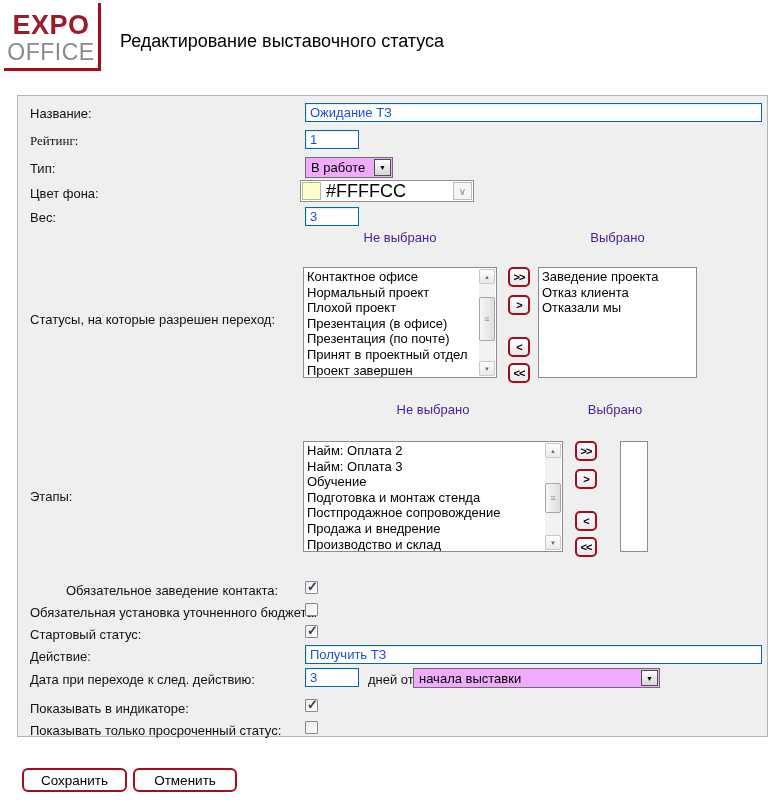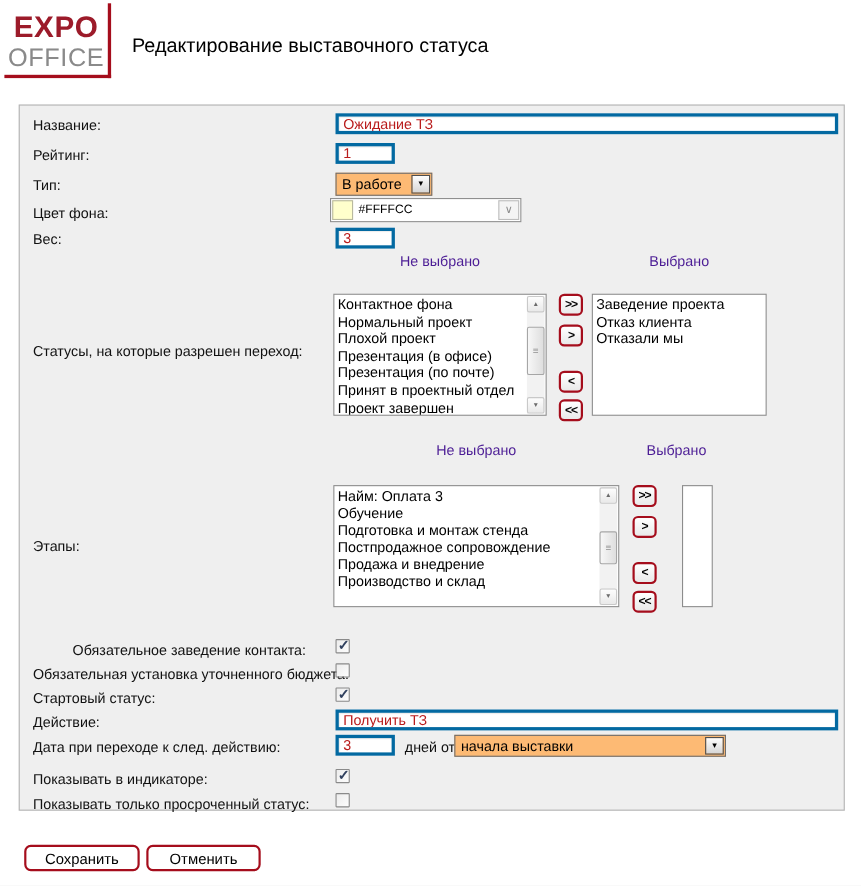--- a/index.html
+++ b/index.html
@@ -12,36 +12,36 @@
           text-align: center; padding-top: 8px; }
   .logo-top { font-size: 27px; font-weight: bold; color: #9c1b2a; letter-spacing: 0.5px; line-height: 28px; }
   .logo-bottom { font-size: 23px; color: #8a8a8a; line-height: 26px; letter-spacing: 0.5px; }
   .page-title { position: absolute; left: 120px; top: 31px; font-size: 18px; color: #000; }
 
   
   .form-box { position: absolute; left: 17px; top: 95px; width: 751px; height: 642px;
               background: #efefef; border: 1px solid #b3b3b3; }
 
   .lbl { position: absolute; font-size: 13px; color: #111; white-space: nowrap; }
-  .txt-input { position: absolute; height: 19px; border: 3px solid #0369a1; background: #fff;
-               font-family: "Liberation Sans", sans-serif; font-size: 13px; padding: 0 4px; color: #b91c1c;
+  .txt-input { position: absolute; height: 19px; border: 1px solid #0369a1; background: #fff;
+               font-family: "Liberation Sans", sans-serif; font-size: 13px; padding: 0 4px; color: #1d4ed8;
                box-shadow: inset 1px 1px 1px rgba(0,0,0,0.08); }
 
   
-  .win-select { position: absolute; background: #fdba74; border: 1px solid #6e6e6e; display: flex;
+  .win-select { position: absolute; background: #f0abfc; border: 1px solid #6e6e6e; display: flex;
                 align-items: center; justify-content: space-between; }
   .win-select .sel-txt { font-size: 13px; padding: 0 5px; white-space: nowrap; overflow: hidden; }
   .win-select .sel-btn { width: 17px; align-self: stretch; margin: 1px; border: 1px solid #4f4f4f;
                          background: linear-gradient(#fdfdfd, #d6d6d6); display: flex; align-items: center;
                          justify-content: center; font-size: 7px; color: #000; }
 
   
   .color-combo { position: absolute; background: #fff; border: 1px solid #8f8f8f; display: flex; align-items: center; }
   .swatch { width: 19px; align-self: stretch; margin: 1px; border: 1px solid #b9b9a0; }
-  .color-combo .c-txt { font-size: 11px; padding: 0 4px; flex: 1; }
+  .color-combo .c-txt { font-size: 18px; padding: 0 4px; flex: 1; }
   .color-combo .c-btn { width: 19px; align-self: stretch; margin: 1px; border: 1px solid #bdbdbd;
                         background: #f4f4f4; display: flex; align-items: center; justify-content: center;
                         font-size: 10px; color: #8a8a8a; }
 
   
   .list-header { position: absolute; font-size: 13px; color: #4c1d95; text-align: center; }
 
   
   .listbox { position: absolute; background: #fff; border: 1px solid #8c8c8c; overflow: hidden; padding: 1px 0 0 3px; }
   .opt { font-size: 13px; line-height: 15.6px; white-space: nowrap; color: #000; }
@@ -80,21 +80,21 @@
     <div class="logo-top">EXPO</div>
     <div class="logo-bottom">OFFICE</div>
   </div>
   <div class="page-title">Редактирование выставочного статуса</div>
 
   <div class="form-box"></div>
 
   <div class="lbl" style="left:30px; top:106px;">Название:</div>
   <input class="txt-input" style="left: 305px; top: 103px; width: 457px;" value="Ожидание ТЗ">
 
-  <div class="lbl" style="left:30px; top:133px;">Рейтинг:</div>
+  <div class="lbl" style="left:30px; top:133px;font-family:Liberation Serif, serif;">Рейтинг:</div>
   <input class="txt-input" style="left: 305px; top: 130px; width: 54px;" value="1">
 
   <div class="lbl" style="left:30px; top:161px;">Тип:</div>
   <div class="win-select" style="left:305px; top:157px; width:88px; height:21px;">
     <span class="sel-txt">В работе</span>
     <span class="sel-btn">▼</span>
   </div>
 
   <div class="lbl" style="left:30px; top:186px;">Цвет фона:</div>
   <div class="color-combo" style="left:300px; top:180px; width:174px; height:22px;">
@@ -110,21 +110,21 @@
   <div class="list-header" style="left:538px; top:230px; width:159px;">Выбрано</div>
 
   <div class="lbl" style="left:30px; top:312px;">Статусы, на которые разрешен переход:</div>
 
   <div class="listbox" style="left:303px; top:267px; width:194px; height:111px; padding-right:19px;">
     <div class="sb">
       <div class="sb-up">▲</div>
       <div class="sb-thumb" style="top:28px; height:44px;">≡</div>
       <div class="sb-down">▼</div>
     </div>
-  <div class="opt">Контактное фона</div>
+  <div class="opt">Контактное офисе</div>
       <div class="opt">Нормальный проект</div>
       <div class="opt">Плохой проект</div>
       <div class="opt">Презентация (в офисе)</div>
       <div class="opt">Презентация (по почте)</div>
       <div class="opt">Принят в проектный отдел</div>
       <div class="opt">Проект завершен</div>
     </div>
 
   <div class="tr-btn" style="left:508px; top:267px;">&gt;&gt;</div>
   <div class="tr-btn" style="left:508px; top:295px;">&gt;</div>
@@ -141,20 +141,21 @@
   <div class="list-header" style="left:575px; top:402px; width:80px;">Выбрано</div>
 
   <div class="lbl" style="left:30px; top:489px;">Этапы:</div>
 
   <div class="listbox" style="left:303px; top:441px; width:260px; height:111px; padding-right:19px;">
     <div class="sb">
       <div class="sb-up">▲</div>
       <div class="sb-thumb" style="top:40px; height:30px;">≡</div>
       <div class="sb-down">▼</div>
     </div>
+  <div class="opt">Найм: Оплата 2</div>
       <div class="opt">Найм: Оплата 3</div>
       <div class="opt">Обучение</div>
       <div class="opt">Подготовка и монтаж стенда</div>
       <div class="opt">Постпродажное сопровождение</div>
       <div class="opt">Продажа и внедрение</div>
       <div class="opt">Производство и склад</div>
     </div>
 
   <div class="tr-btn" style="left:575px; top:441px;">&gt;&gt;</div>
   <div class="tr-btn" style="left:575px; top:469px;">&gt;</div>

